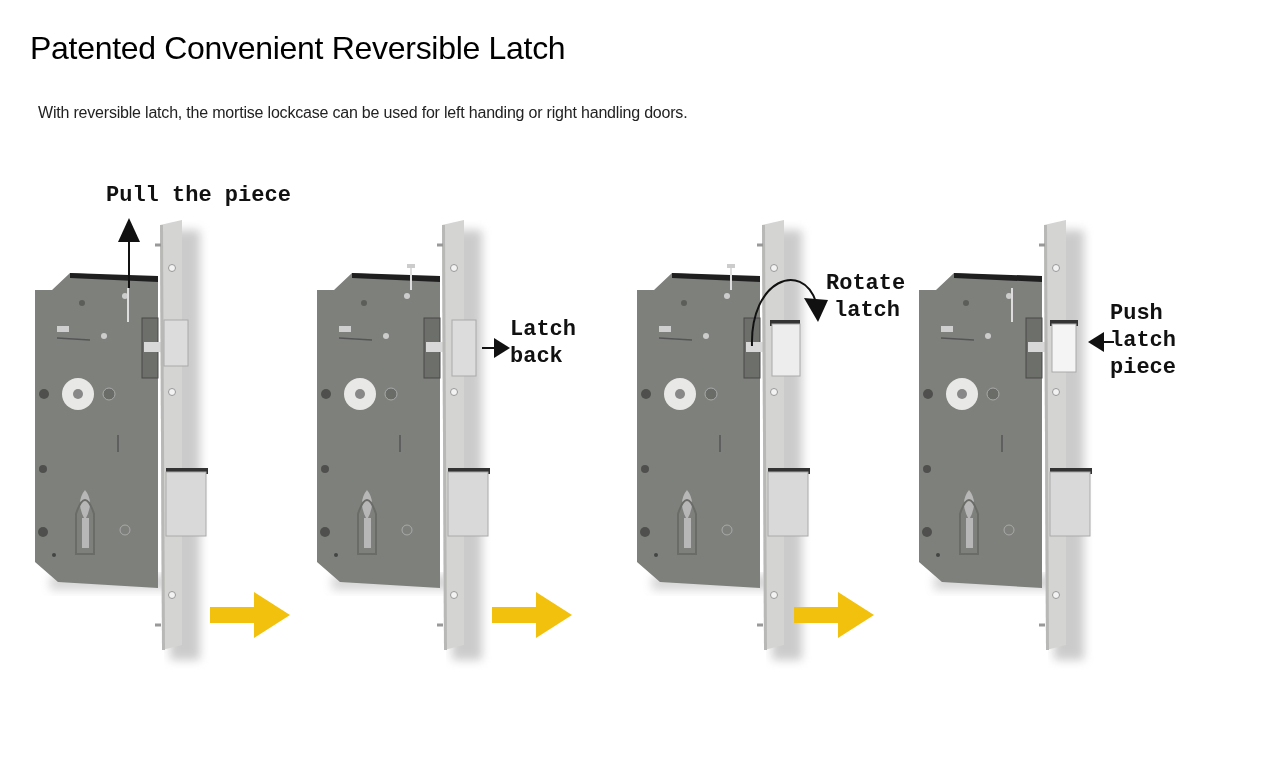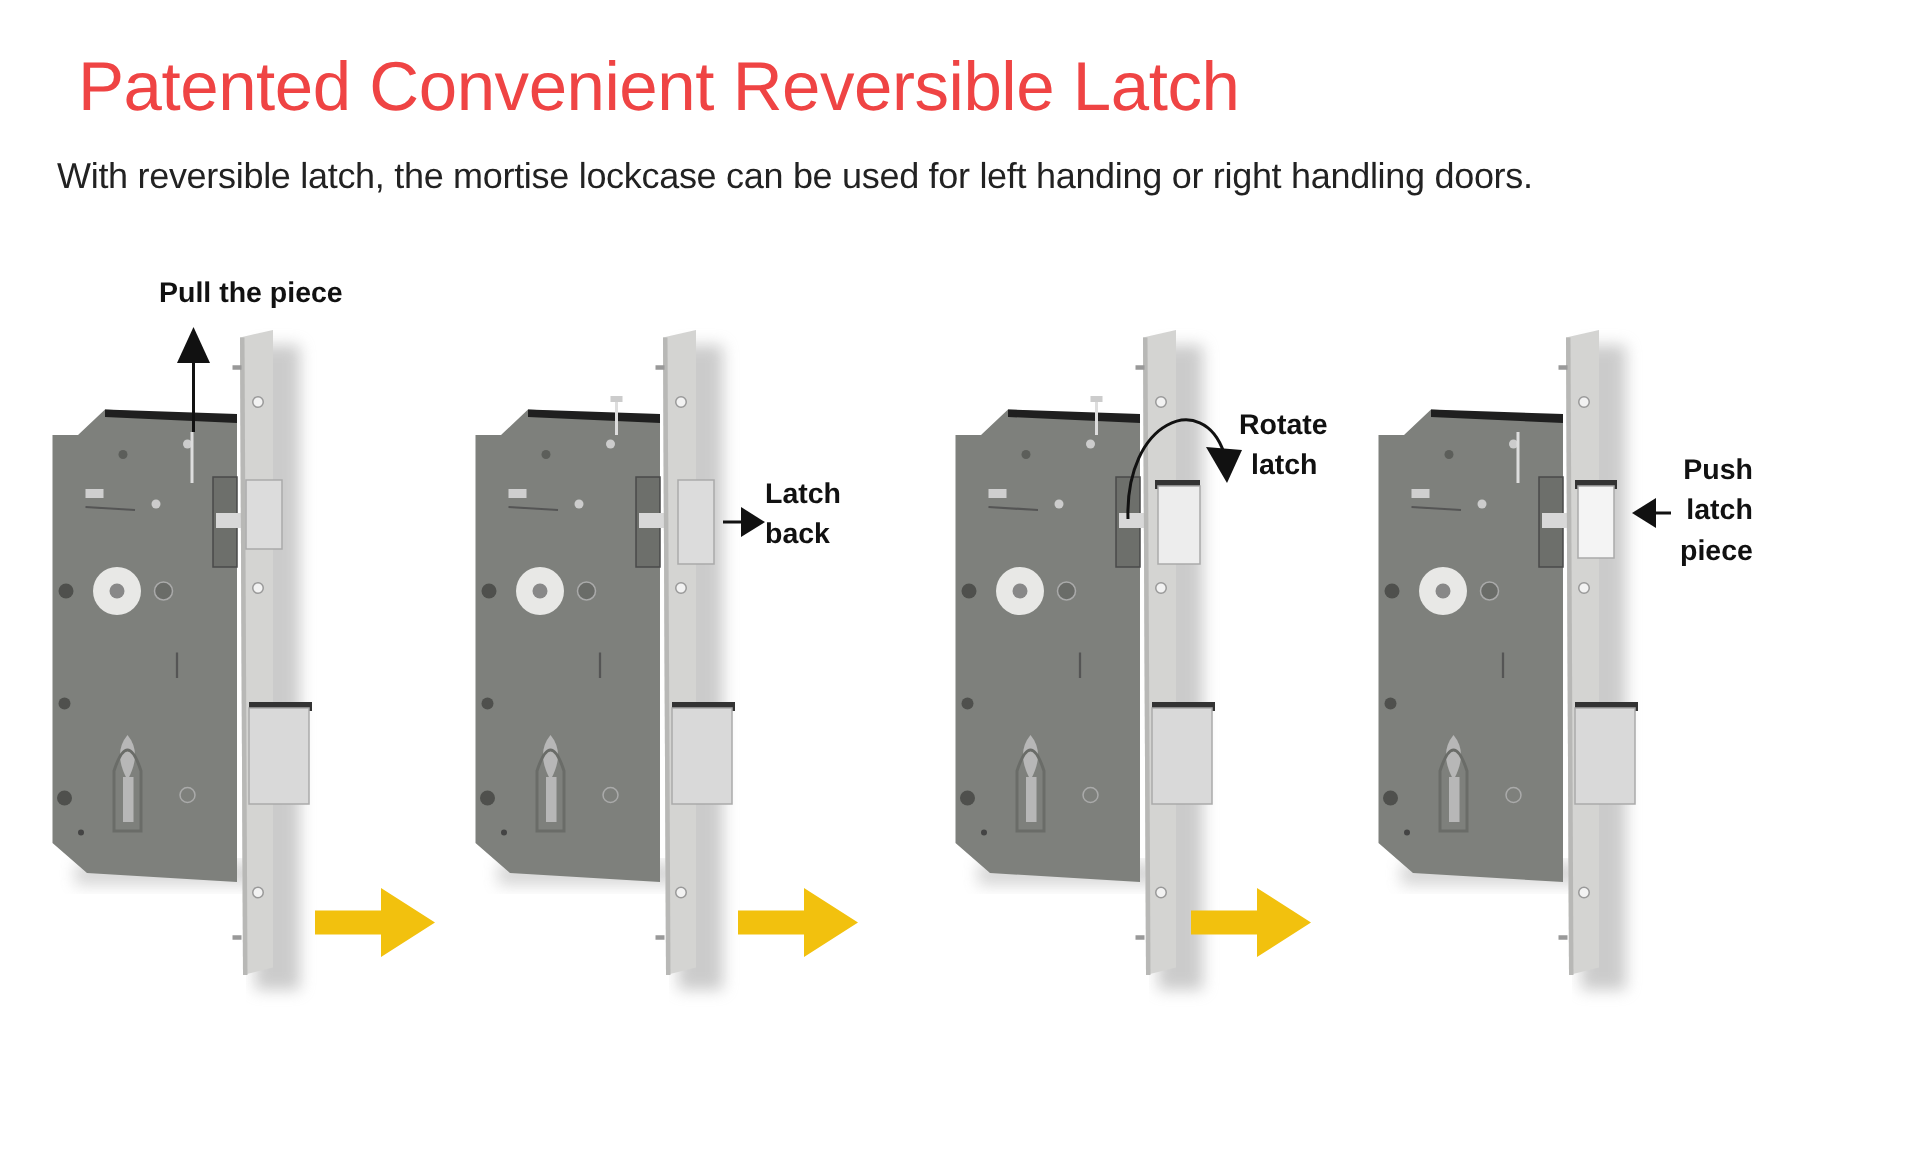--- a/index.html
+++ b/index.html
@@ -1,21 +1,21 @@
 <!DOCTYPE html>
 <html><head>
 <meta charset="utf-8">
 <style>
   html, body { margin: 0; padding: 0; background: #ffffff; }
   body { width: 1280px; height: 779px; position: relative; overflow: hidden; font-family: "Liberation Sans", sans-serif; }
-  .title { position: absolute; left: 52px; top: 30px; font-size: 46px; font-weight: normal; color: #ef4444; letter-spacing: -0.3px; margin: 0; white-space: nowrap; }
-  .subtitle { position: absolute; left: 38px; top: 104px; font-size: 24px; color: #222222; margin: 0; white-space: nowrap; letter-spacing: -0.2px; }
+  .title { position: absolute; left: 30px; top: 30px; font-size: 32px; font-weight: normal; color: #000000; letter-spacing: -0.3px; margin: 0; white-space: nowrap; }
+  .subtitle { position: absolute; left: 38px; top: 104px; font-size: 16px; color: #222222; margin: 0; white-space: nowrap; letter-spacing: -0.2px; }
   .step { position: absolute; top: 170px; width: 300px; height: 500px; }
   .step svg.lock { position: absolute; left: 0; top: 0; overflow: visible; }
-  .label { position: absolute; font-weight: bold; font-size: 19px; color: #111; line-height: 27px; white-space: nowrap; }
+  .label { position: absolute; font-weight: bold; font-size: 22px; color: #111; line-height: 27px; white-space: nowrap; font-family: Liberation Mono, monospace; }
   .label span { display: block; }
   .next-arrow { position: absolute; top: 592px; width: 80px; height: 46px; }
 </style>
 </head>
 <body>
 
 <h1 class="title">Patented Convenient Reversible Latch</h1>
 <p class="subtitle">With reversible latch, the mortise lockcase can be used for left handing or right handling doors.</p>
 
 <div class="step" style="left:30px;">
@@ -218,21 +218,21 @@
     <line x1="125" y1="75" x2="131" y2="75" stroke="#999" stroke-width="3"></line>
     <line x1="125" y1="455" x2="131" y2="455" stroke="#999" stroke-width="3"></line>
     <rect x="136" y="150" width="28" height="6" fill="#333"></rect>
     <rect x="138" y="154" width="24" height="48" fill="#f4f4f4" stroke="#aaa"></rect>
     <rect x="136" y="298" width="42" height="6" fill="#333"></rect>
     <rect x="136" y="302" width="40" height="64" fill="#d9d9d9" stroke="#aaa"></rect>
     <polygon points="190,172 174,172 190,162" fill="#111"></polygon>
     <polygon points="174,172 190,172 190,182" fill="#111"></polygon>
     <line x1="188" y1="172" x2="200" y2="172" stroke="#111" stroke-width="2"></line>
   </svg>
-  <div class="label" style="left:206px; top:130px; text-align:right;">
+  <div class="label" style="left:196px; top:130px; text-align:left;">
     <span>Push</span>
     <span>latch</span>
     <span>piece</span>
   </div>
 </div>
 
 <svg class="next-arrow" style="left:210px;" viewBox="0 0 80 46">
   <polygon points="0,15 44,15 44,0 80,23 44,46 44,31 0,31" fill="#F2C10E"></polygon>
 </svg>
 <svg class="next-arrow" style="left:492px;" viewBox="0 0 80 46">

